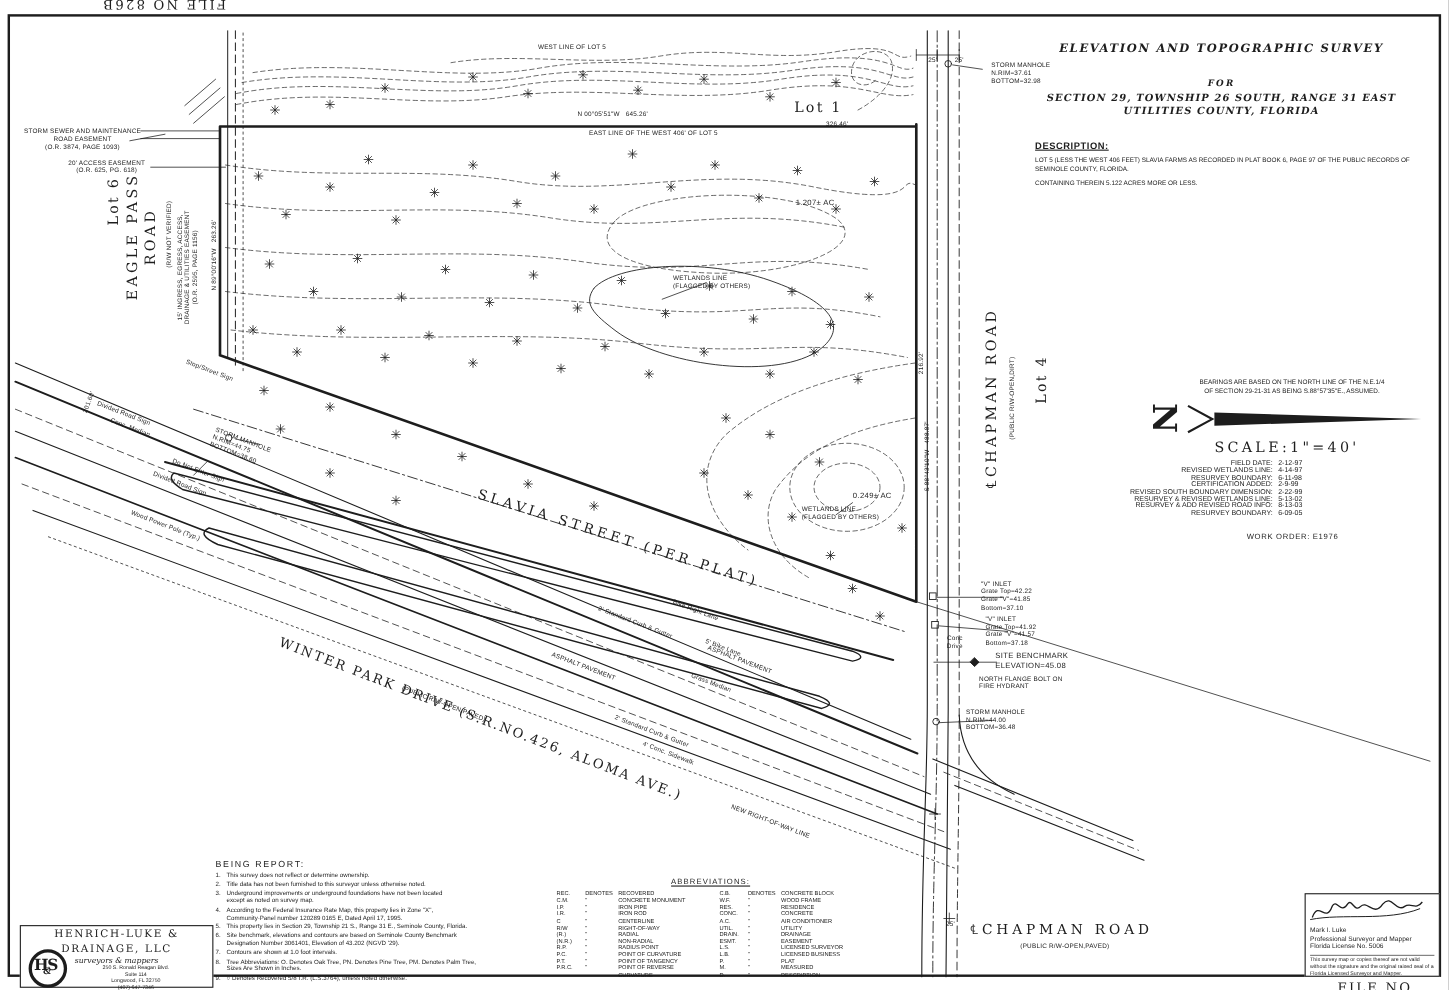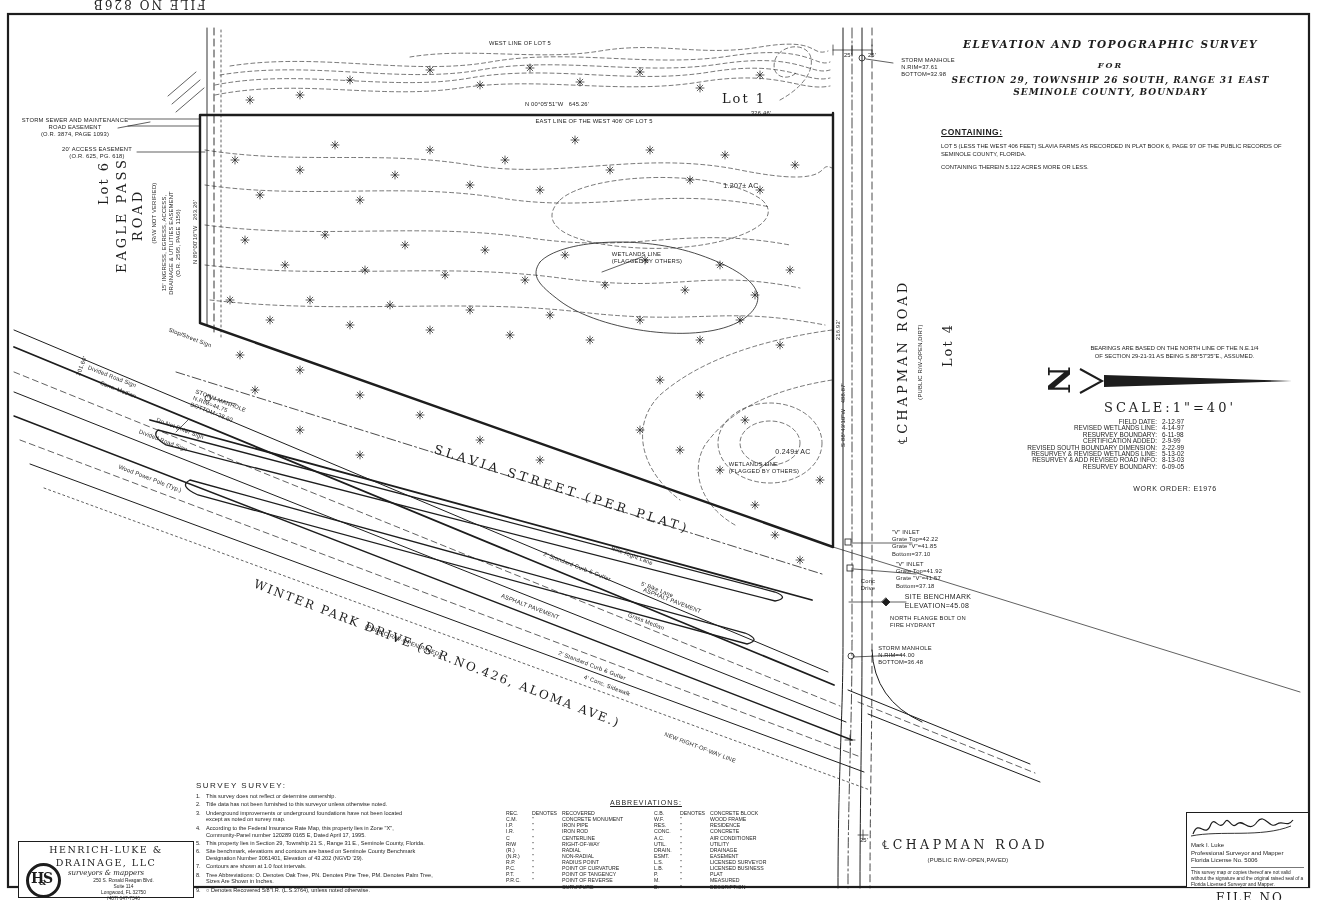--- a/index.html
+++ b/index.html
@@ -12,21 +12,21 @@
   .tiny{font-size:5.8px;letter-spacing:.2px;}
   .small{font-size:7px;letter-spacing:.3px;}
   .lot{font-family:"DejaVu Serif",serif;font-size:13px;letter-spacing:2px;}
   .road-v{font-family:"DejaVu Serif",serif;font-size:13px;letter-spacing:3px;}
   .road-h{font-family:"DejaVu Serif",serif;font-size:12.5px;letter-spacing:3.5px;}
   .road-big{font-family:"DejaVu Serif",serif;font-size:12px;letter-spacing:2px;}
   
   .title-block{position:absolute;left:938px;top:38px;width:345px;text-align:center;
                font-family:"DejaVu Serif",serif;font-style:italic;font-weight:bold;}
   .tb1{font-size:10.5px;letter-spacing:1.5px;}
-  .tb-for{font-size:8px;letter-spacing:2px;margin-top:10px;}
+  .tb-for{font-size:8px;letter-spacing:2px;margin-top:20px;}
   .tb-name{font-size:17px;letter-spacing:2px;margin-top:3px;}
   .tb-sec{font-size:9px;letter-spacing:1px;margin-top:5px;}
   .tb-cty{font-size:9px;letter-spacing:1px;margin-top:2px;}
   
   .desc{position:absolute;left:941px;top:127px;width:348px;}
   .desc-h{font-size:8.5px;font-weight:bold;letter-spacing:.5px;text-decoration:underline;}
   .desc-p{font-size:5.8px;margin-top:6px;line-height:1.3;}
   
   .bearing{position:absolute;left:1052px;top:345px;width:245px;text-align:center;font-size:5.8px;line-height:1.3;}
   .north-arrow{position:absolute;left:1040px;top:362px;}
@@ -325,25 +325,25 @@
       <span class="ml tiny" style="left: 700px; top: 748px; transform: translate(-50%, -50%) rotate(21deg);">NEW RIGHT-OF-WAY LINE</span>
       <span class="ml tiny" style="left: 864px; top: 841px; transform: translate(-50%, -50%) rotate(0deg);">25'</span>
       <span class="ml road-h" style="left: 965px; top: 845px; transform: translate(-50%, -50%) rotate(0deg);">℄CHAPMAN ROAD</span>
       <span class="ml tiny" style="left: 968px; top: 861px; transform: translate(-50%, -50%) rotate(0deg);">(PUBLIC R/W-OPEN,PAVED)</span>
     </div>
 
   <div class="title-block">
     <div class="tb1">ELEVATION AND TOPOGRAPHIC SURVEY</div>
     <div class="tb-for">FOR</div>
     <div class="tb-sec">SECTION 29, TOWNSHIP 26 SOUTH, RANGE 31 EAST</div>
-    <div class="tb-cty">SEMINOLE COUNTY, BOUNDARY</div>
+    <div class="tb-cty">UTILITIES COUNTY, FLORIDA</div>
   </div>
 
   <div class="desc">
-    <div class="desc-h">CONTAINING:</div>
+    <div class="desc-h">DESCRIPTION:</div>
     <div class="desc-p">LOT 5 (LESS THE WEST 406 FEET) SLAVIA FARMS AS RECORDED IN PLAT BOOK 6, PAGE 97 OF THE PUBLIC RECORDS OF SEMINOLE COUNTY, FLORIDA.</div>
     <div class="desc-p">CONTAINING THEREIN 5.122 ACRES MORE OR LESS.</div>
   </div>
 
   <div class="bearing">
     <div>BEARINGS ARE BASED ON THE NORTH LINE OF THE N.E.1/4</div>
     <div>OF SECTION 29-21-31 AS BEING S.88°57'35"E., ASSUMED.</div>
   </div>
   <svg class="north-arrow" width="262" height="40" viewBox="0 0 262 40">
     <text x="16" y="18" transform="rotate(90 16 18)" text-anchor="middle" dominant-baseline="middle" font-family="DejaVu Serif, serif" font-size="30" font-weight="bold" fill="#1d1d1d">N</text>
@@ -382,21 +382,21 @@
         <span class="rev-date">8-13-03</span>
       </div>
       <div class="rev-row">
         <span class="rev-label">RESURVEY BOUNDARY:</span>
         <span class="rev-date">6-09-05</span>
       </div>
     </div>
   <div class="work-order">WORK ORDER: E1976</div>
 
   <div class="report">
-    <div class="report-h">SURVEY SURVEY:</div>
+    <div class="report-h">BEING REPORT:</div>
     <div id="report-items">
         <div class="report-item">
           <span class="report-num">1.</span>
           <span class="report-text">This survey does not reflect or determine ownership.</span>
         </div>
         <div class="report-item">
           <span class="report-num">2.</span>
           <span class="report-text">Title data has not been furnished to this surveyor unless otherwise noted.</span>
         </div>
         <div class="report-item">

